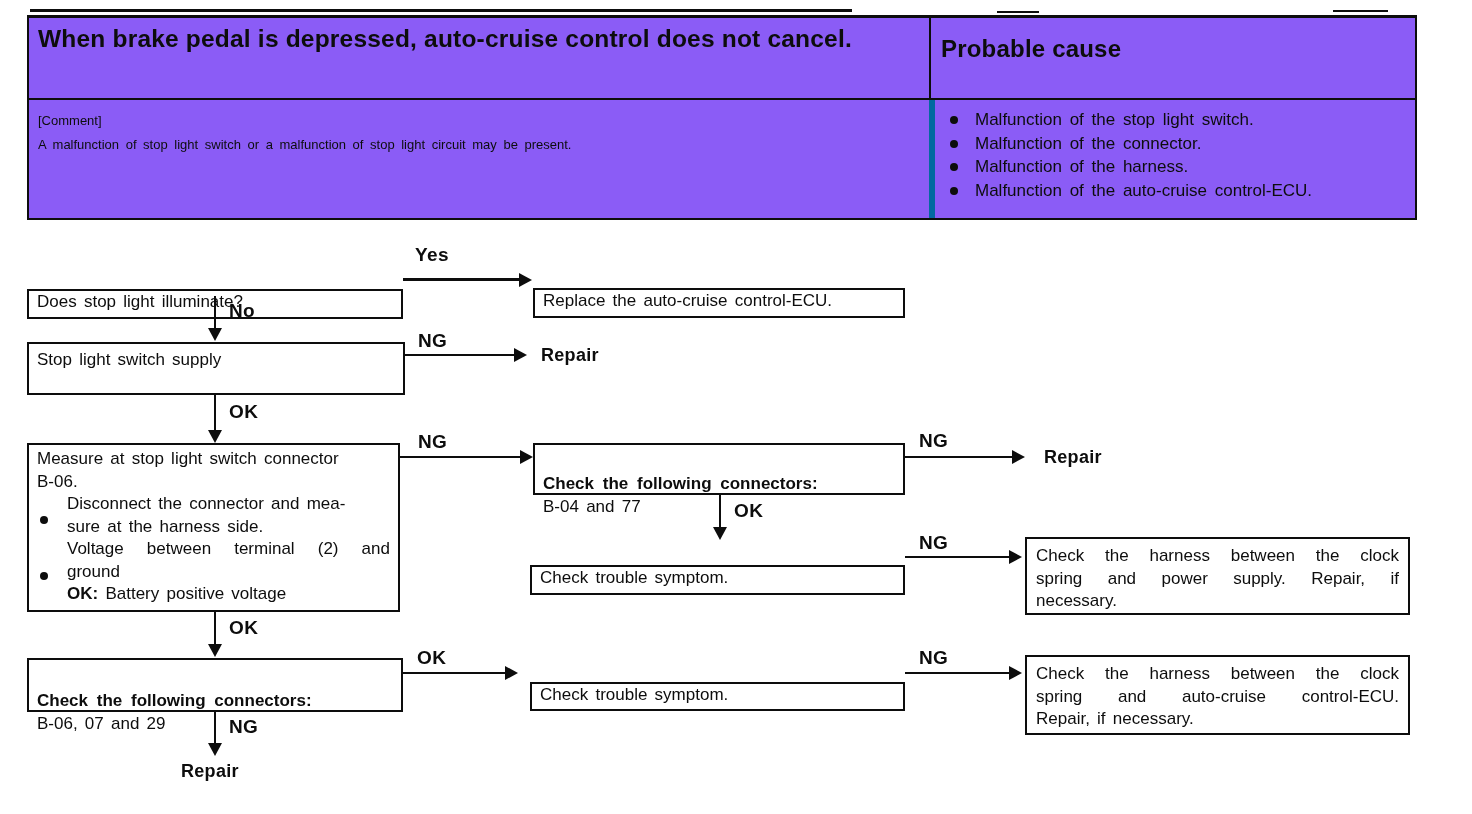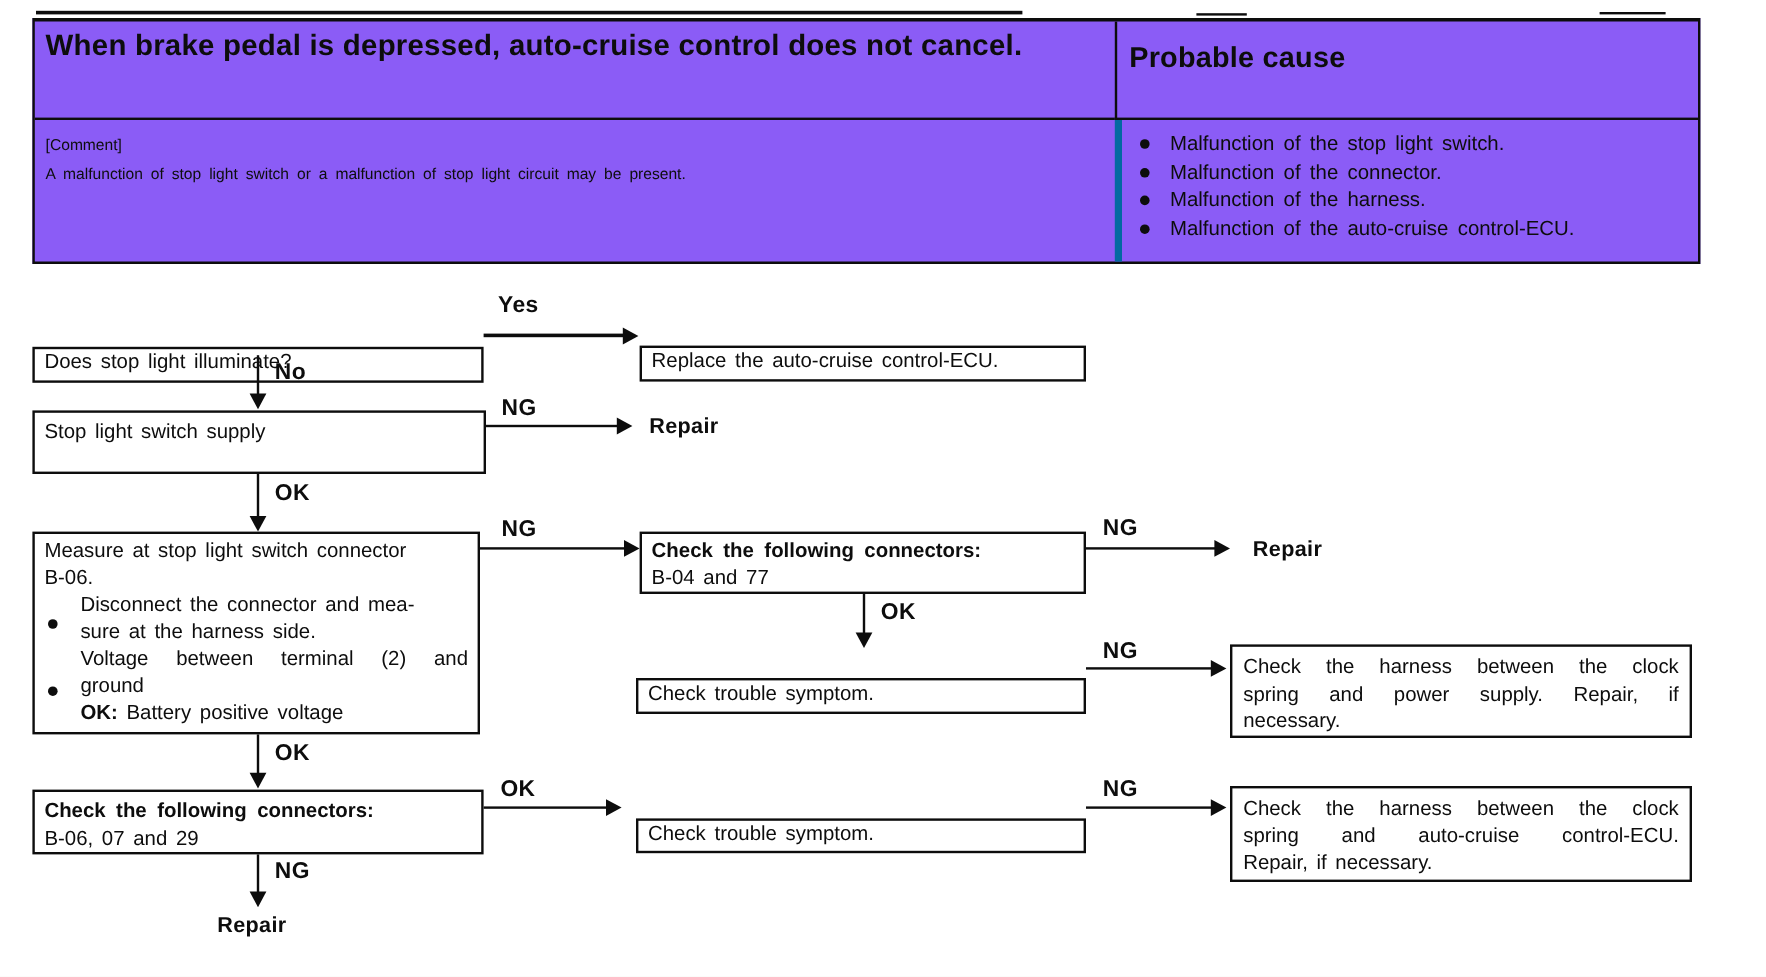--- a/index.html
+++ b/index.html
@@ -20,21 +20,21 @@
   #cause-title-cell .t{font-size:24px;font-weight:bold;letter-spacing:.2px;}
   #comment-cell{padding:9px 12px 0 9px;font-size:13px;line-height:24px;word-spacing:3px;}
   #causes-cell{border-left:6px solid #0369a1;padding:8px 6px 0 15px;}
   .cause-row{display:flex;align-items:flex-start;line-height:23.5px;font-size:17px;word-spacing:3px;}
   .cause-dot{width:8px;height:8px;border-radius:50%;background:#0d0d0d;margin:8px 17px 0 0;flex:none;}
 
   
   .fbox{position:absolute;border:2px solid #0d0d0d;background:#fff;box-sizing:border-box;
         font-size:17px;line-height:22.5px;word-spacing:2.5px;}
   .vcenter{display:flex;padding:0 8px;margin-top:23px;}
-  .bold{font-weight:bold;}
+  .bold{font-weight:bold;margin-top:25px;}
   .jl{text-align:justify;text-align-last:justify;}
 
   
   .mbullet{display:flex;align-items:center;}
   .mbullet .cause-dot{margin:8px 0 0 3px;}
   .mbullet .bt{margin-left:19px;width:100%;}
 
   
   .hl,.vl{position:absolute;background:#0d0d0d;}
   .ar{position:absolute;width:0;height:0;border-top:7px solid transparent;

